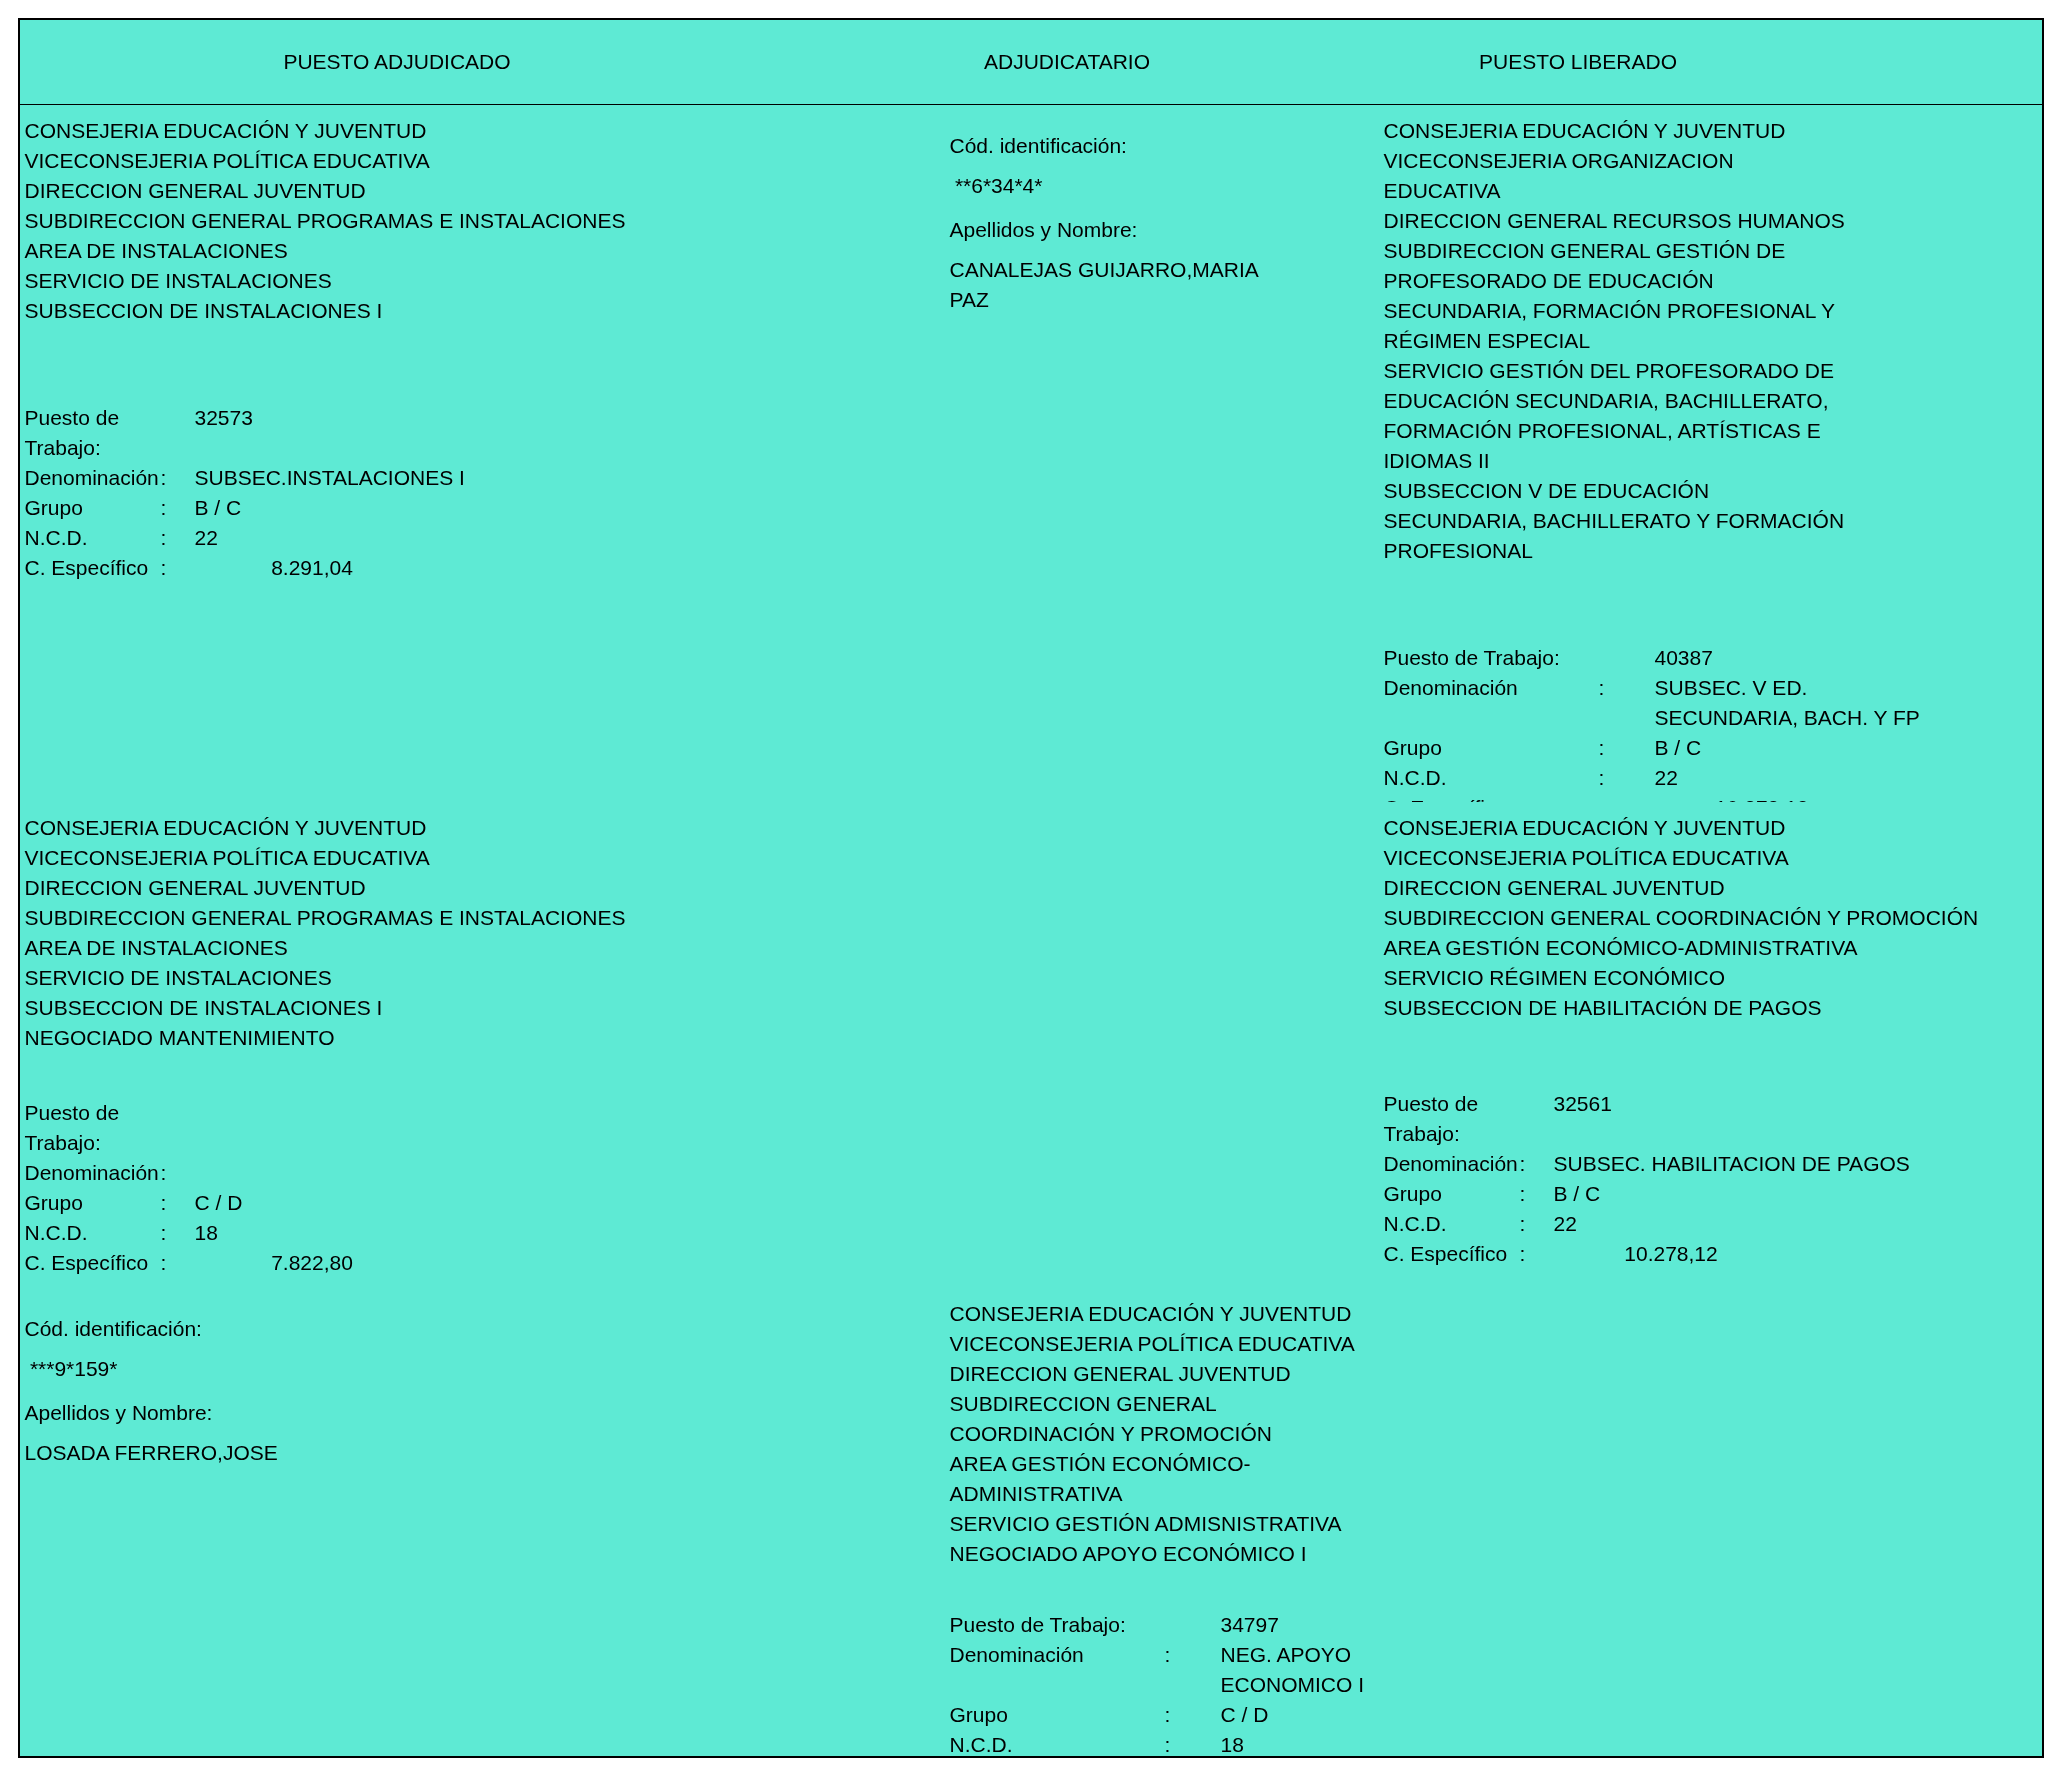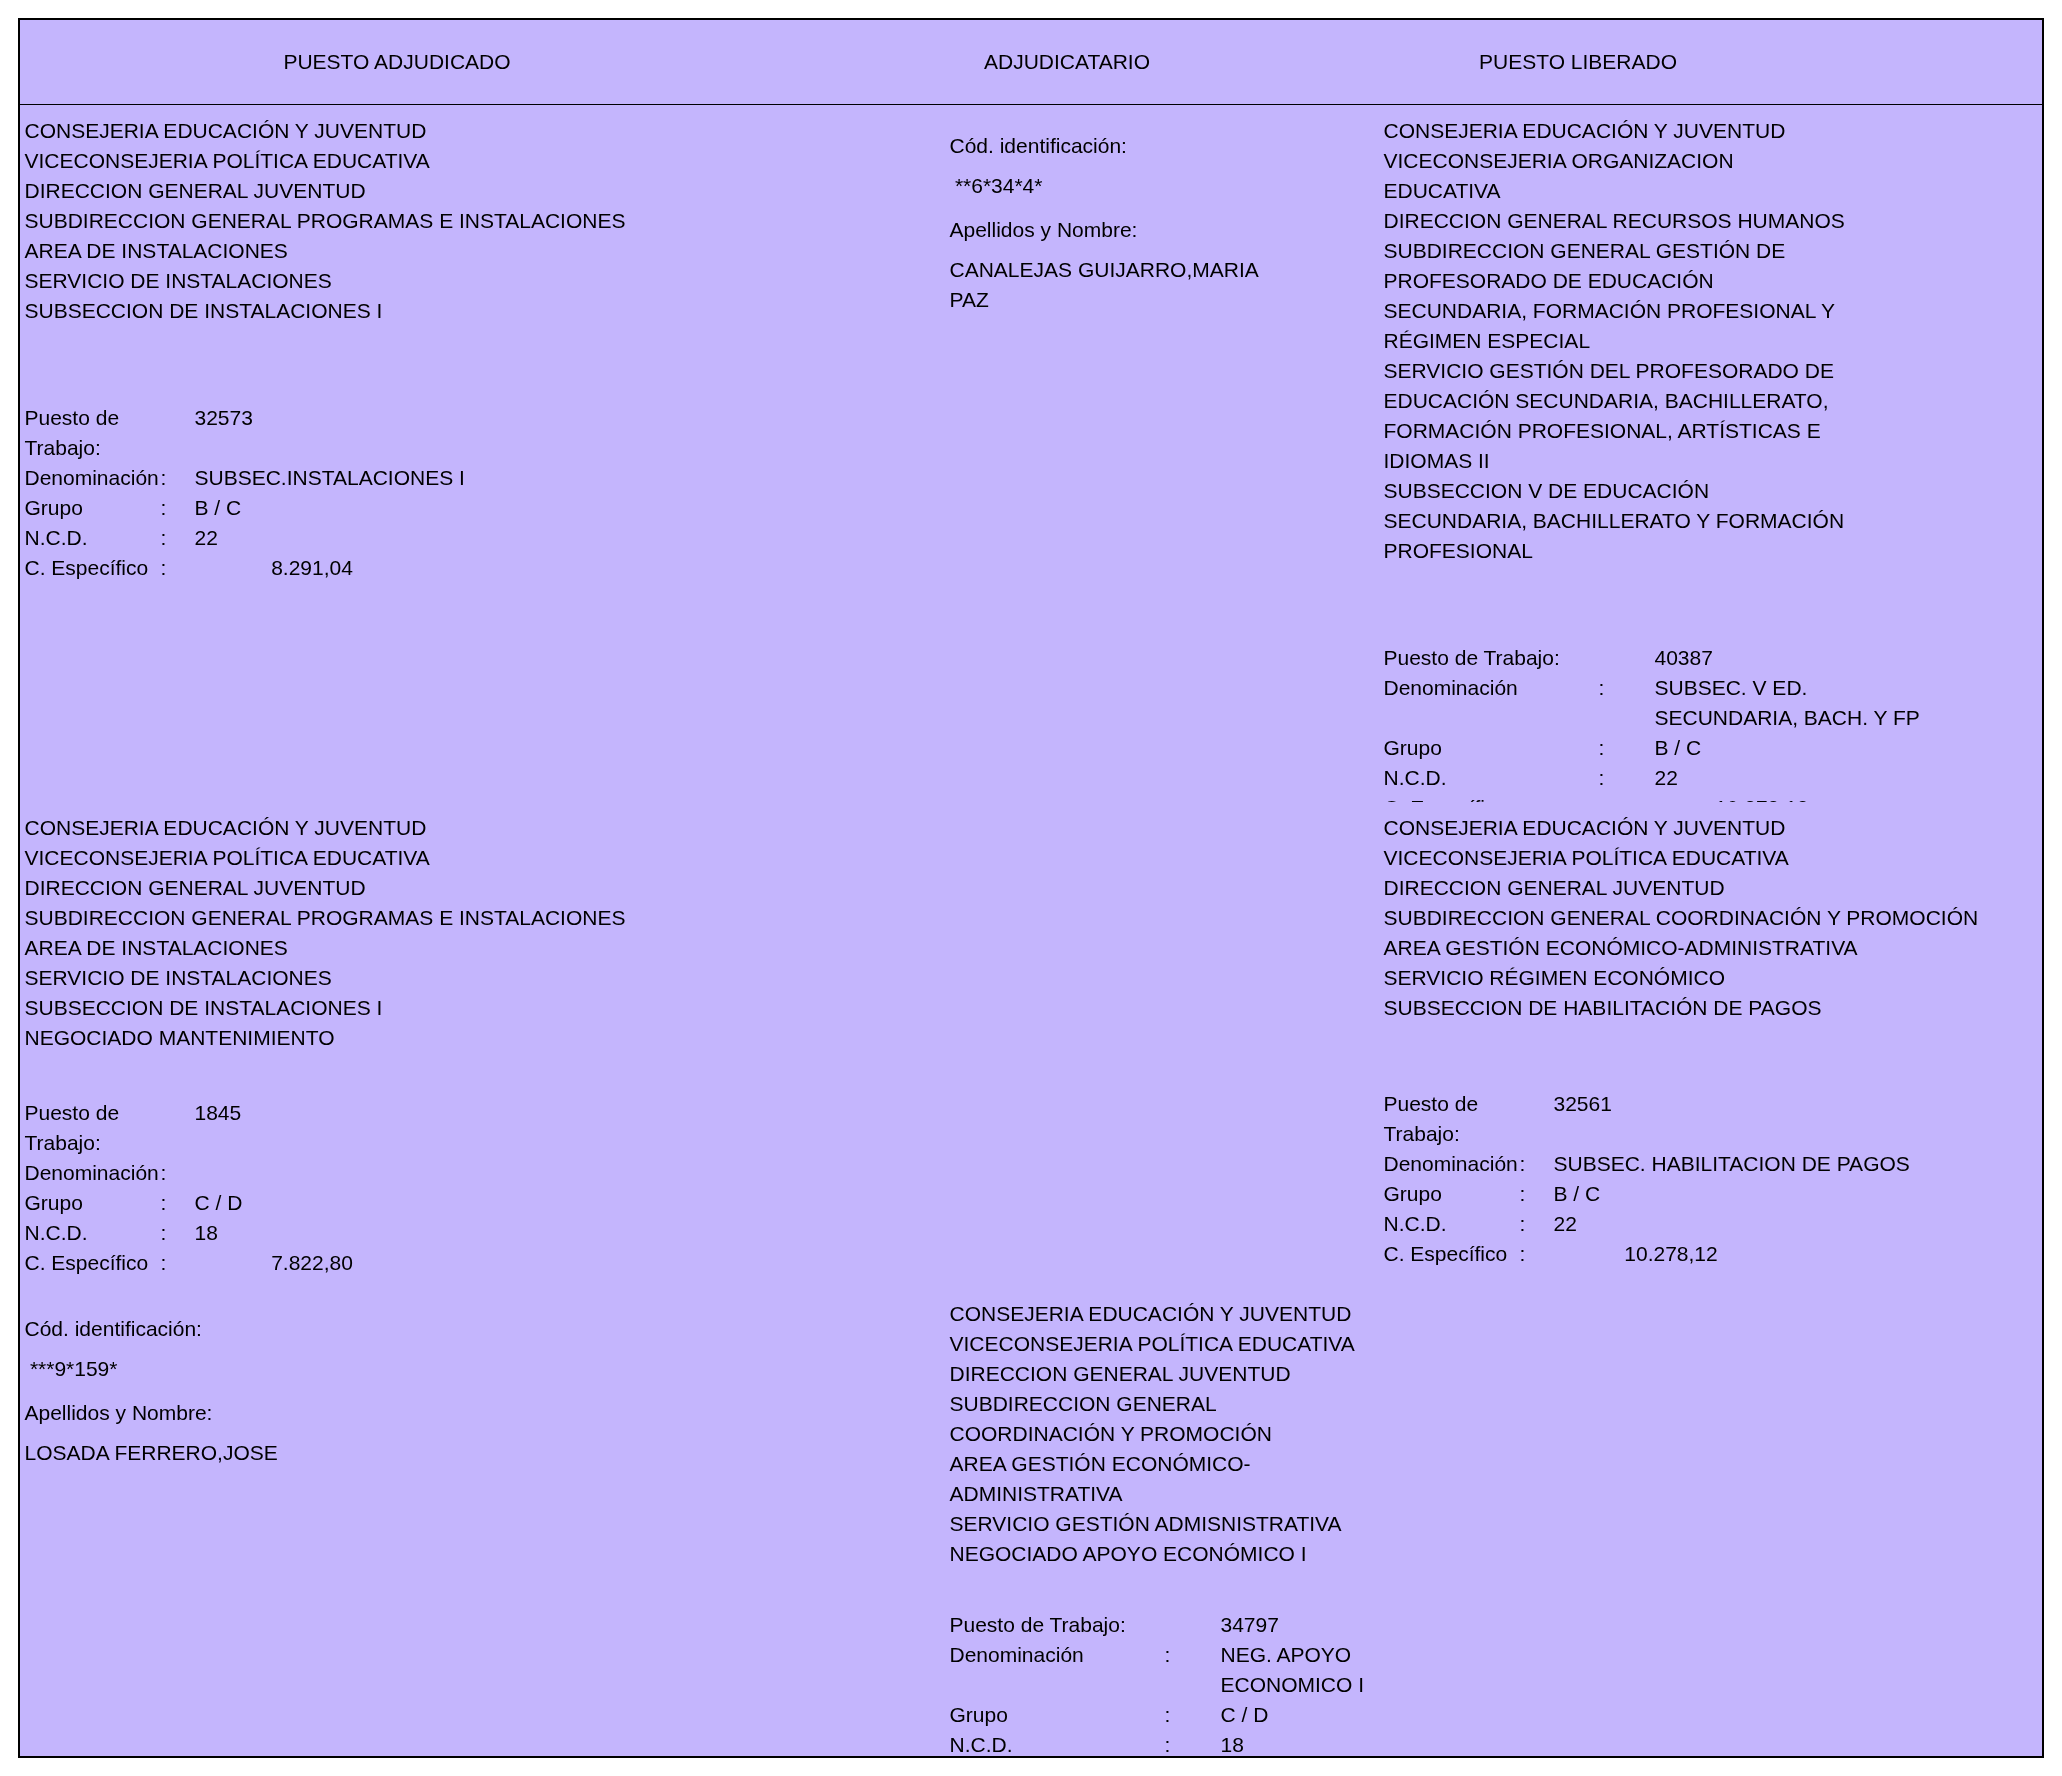--- a/index.html
+++ b/index.html
@@ -5,21 +5,21 @@
   * { margin:0; padding:0; box-sizing:border-box; }
   html,body { background:#ffffff; }
   body {
     width:2063px; height:1777px; position:relative;
     font-family:"Liberation Sans", sans-serif;
     font-size:21px; line-height:30px; color:#000;
   }
   .sheet {
     position:absolute; left:18px; top:18px;
     width:2026px; height:1740px;
-    border:2.7px solid #000; background:#c4b5fd;
+    border:2.7px solid #000; background:#5eead4;
   }
   
   .header { position:relative; height:85px; border-bottom:1.8px solid #000; }
   .header .h {
     position:absolute; top:27px; transform:translateX(-50%);
     white-space:nowrap;
   }
   .h1 { left:377px; }
   .h2 { left:1047px; }
   .h3 { left:1558px; }
@@ -154,21 +154,20 @@
           <div>DIRECCION GENERAL JUVENTUD</div>
           <div>SUBDIRECCION GENERAL PROGRAMAS E INSTALACIONES</div>
           <div>AREA DE INSTALACIONES</div>
           <div>SERVICIO DE INSTALACIONES</div>
           <div>SUBSECCION DE INSTALACIONES I</div>
           <div>NEGOCIADO MANTENIMIENTO</div>
         </div>
       <div class="details d1 mt50">
         <div class="drow">
           <div class="span2">Puesto de Trabajo:</div>
-          <div>1845</div>
         </div>
         <div class="drow">
           <div>Denominación</div>
           <div>:</div>
         </div>
         <div class="drow">
           <div>Grupo</div>
           <div>:</div>
           <div>C / D</div>
         </div>

